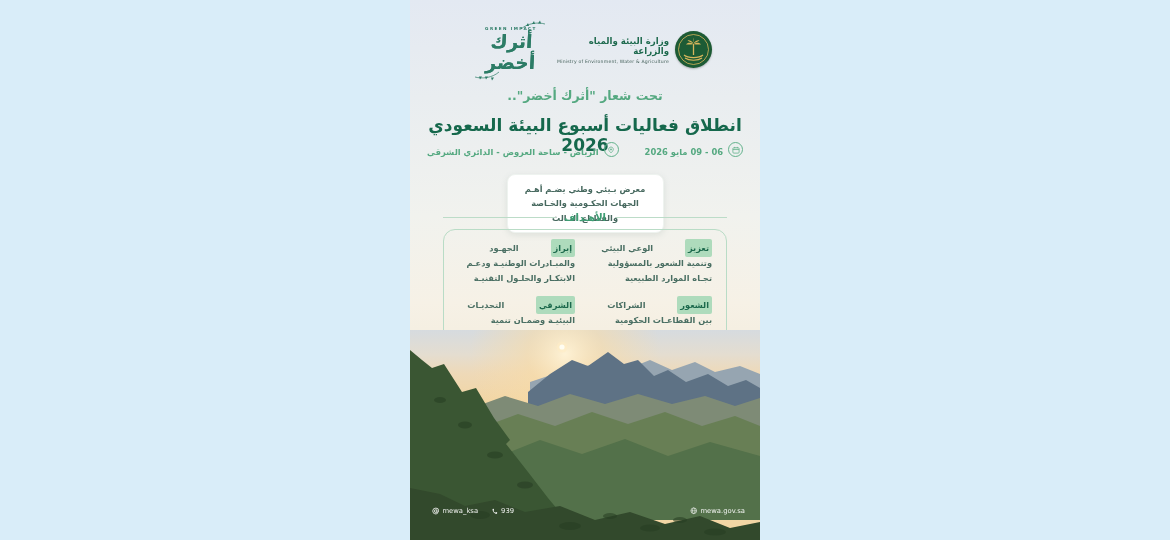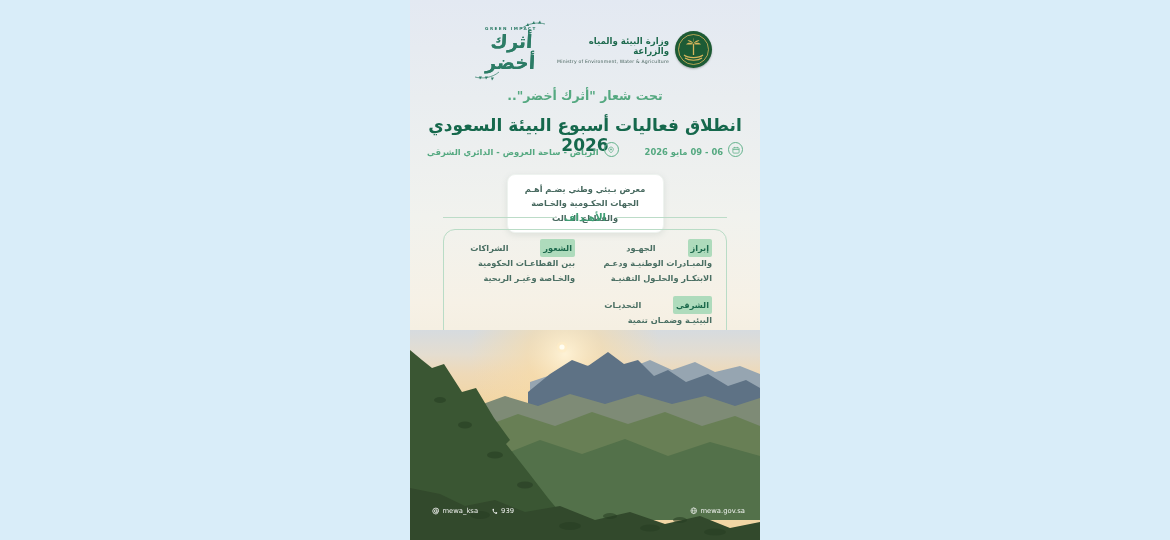--- a/index.html
+++ b/index.html
@@ -132,20 +132,21 @@
       </div>
     </div>
 
     <div class="boxes-row">
       <div class="feature-box">معرض بـيئي وطني يضـم أهـم الجهات الحكـومية والخـاصة والقطـاع الثـالث</div>
     </div>
 
     <div class="objectives">
       <div class="obj-header">الأهـداف</div>
       <div class="obj-box">
+        <div class="obj-item"><span class="obj-highlight">تعزيز</span><span> الوعي البيئي وتنمية الشعور بالمسؤولية تجـاه الموارد الطبيعية</span></div>
         <div class="obj-item"><span class="obj-highlight">إبراز</span><span> الجهـود والمبـادرات الوطنيـة ودعـم الابتكـار والحلـول التقنيـة</span></div>
         <div class="obj-item"><span class="obj-highlight">الشعور</span><span> الشراكات بين القطاعـات الحكومية والخـاصة وغيـر الربحية</span></div>
         <div class="obj-item"><span class="obj-highlight">الشرقي</span><span> التحديـات البيئيـة وضمـان تنمية المـوارد للأجيـال القـادمة</span></div>
       </div>
     </div>
 
     <div class="photo">
       <svg width="350" height="210" viewBox="0 0 350 210">
         <defs>
           <linearGradient id="sky" x1="0" y1="0" x2="0" y2="70" gradientUnits="userSpaceOnUse">

